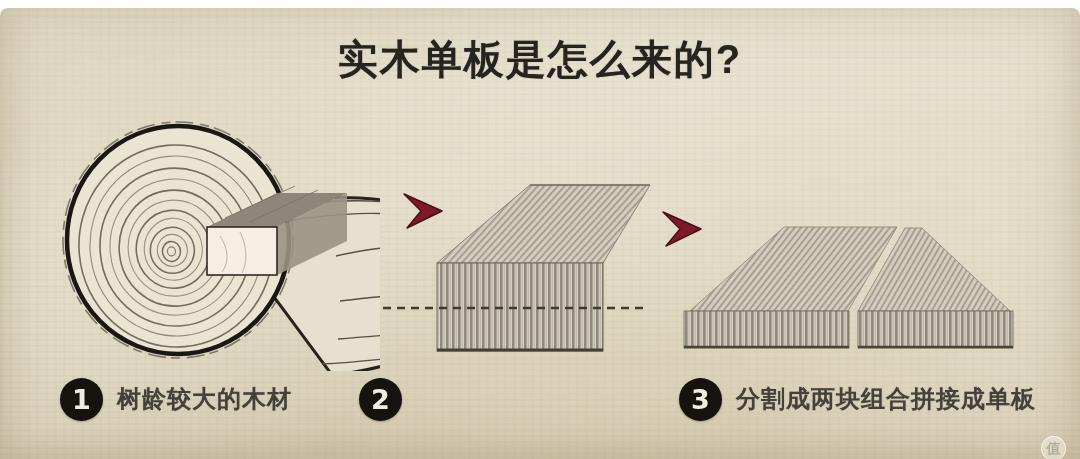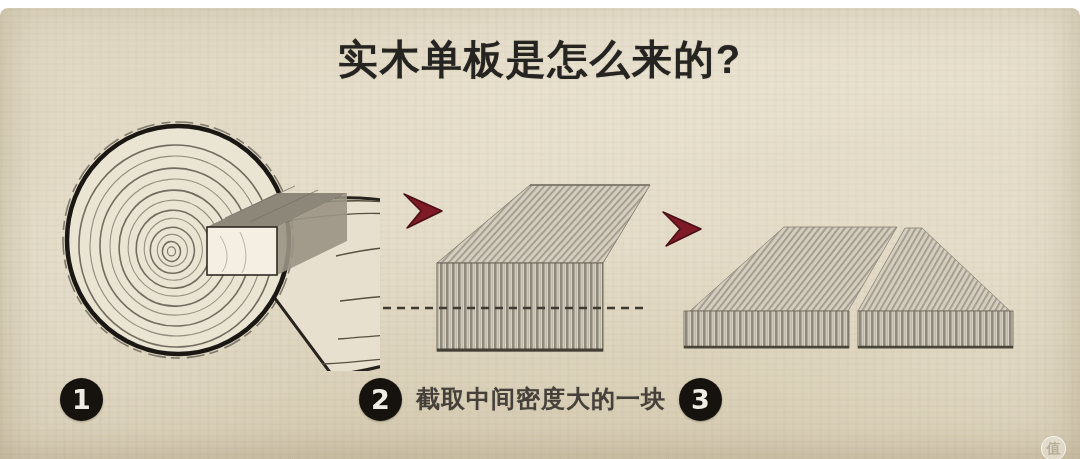--- a/index.html
+++ b/index.html
@@ -141,26 +141,27 @@
     <rect x="29" y="93" width="165" height="37" fill="url(#pv)" stroke="#6b6558" stroke-width="0.8"></rect>
     <line x1="29" y1="129" x2="194" y2="129" stroke="#4a4539" stroke-width="2.5"></line>
 
     <polygon points="203,93 355,93 267,10 250,10" fill="url(#pt30)" stroke="#8a8477" stroke-width="0.8"></polygon>
     <rect x="203" y="93" width="155" height="37" fill="url(#pv)" stroke="#6b6558" stroke-width="0.8"></rect>
     <line x1="203" y1="129" x2="358" y2="129" stroke="#4a4539" stroke-width="2.5"></line>
   </svg>
 
   <div class="step step1">
     <span class="badge">1</span>
+    <span class="slabel">树龄较大的木材</span>
   </div>
   <div class="step step2">
     <span class="badge">2</span>
-    <span class="slabel">截取中间密度大的一块</span>
   </div>
   <div class="step step3">
     <span class="badge">3</span>
+    <span class="slabel">分割成两块组合拼接成单板</span>
   </div>
 
   <div class="watermark">
     <span class="wlogo">值</span>
   </div>
 
 </div>
 
 </body></html>

